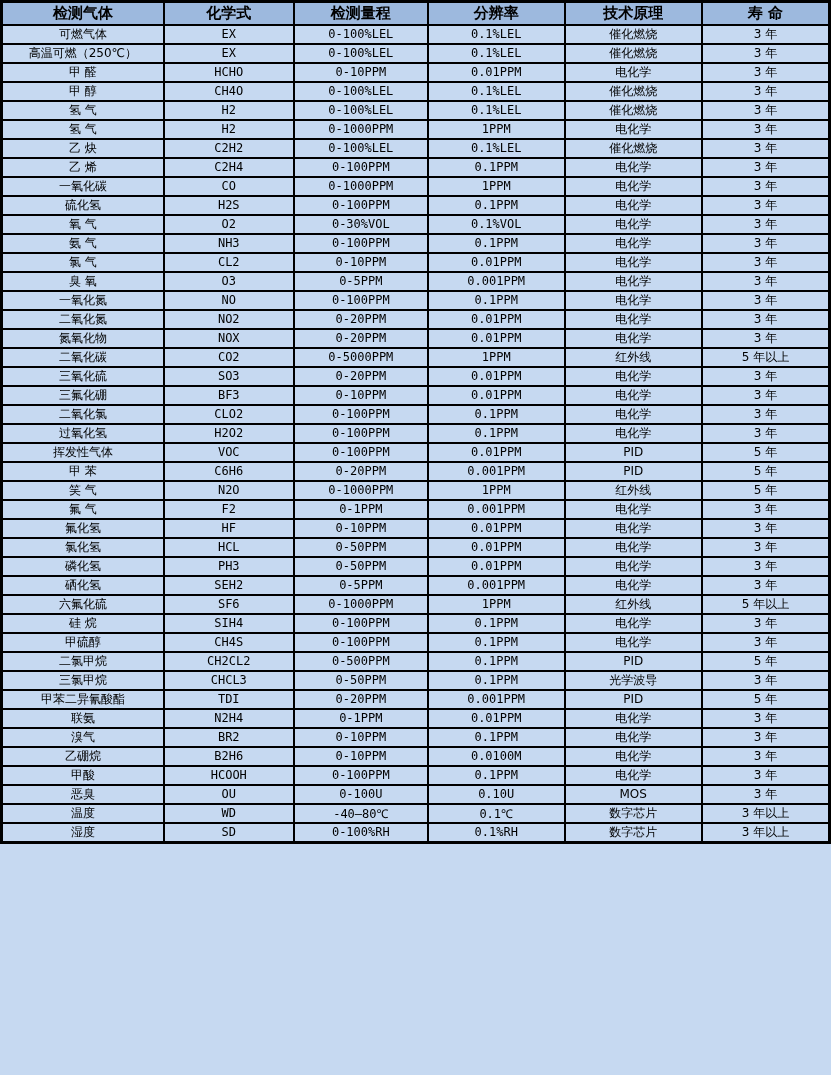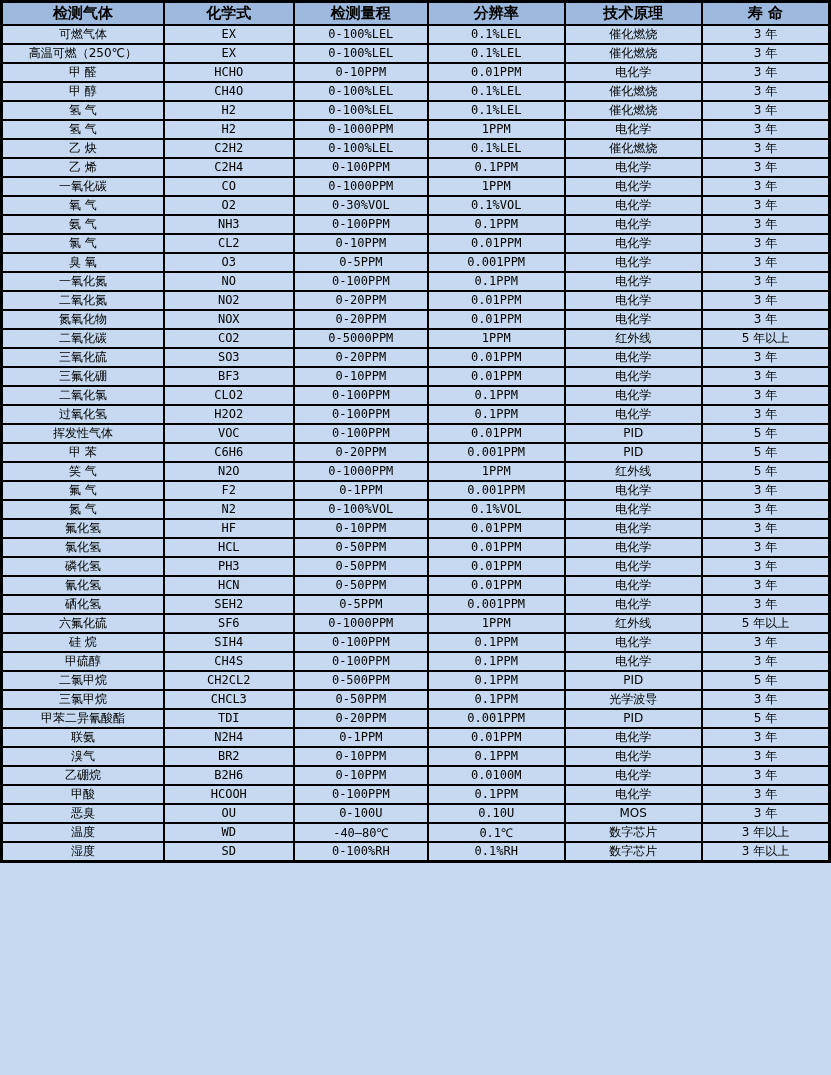--- a/index.html
+++ b/index.html
@@ -149,20 +149,28 @@
         </tr>
         <tr>
           <td class="cell-gas">一氧化碳</td>
           <td class="cell-formula">CO</td>
           <td class="cell-range">0-1000PPM</td>
           <td class="cell-res">1PPM</td>
           <td class="cell-principle">电化学</td>
           <td class="cell-life">3 年</td>
         </tr>
         <tr>
+          <td class="cell-gas">硫化氢</td>
+          <td class="cell-formula">H2S</td>
+          <td class="cell-range">0-100PPM</td>
+          <td class="cell-res">0.1PPM</td>
+          <td class="cell-principle">电化学</td>
+          <td class="cell-life">3 年</td>
+        </tr>
+        <tr>
           <td class="cell-gas">氧 气</td>
           <td class="cell-formula">O2</td>
           <td class="cell-range">0-30%VOL</td>
           <td class="cell-res">0.1%VOL</td>
           <td class="cell-principle">电化学</td>
           <td class="cell-life">3 年</td>
         </tr>
         <tr>
           <td class="cell-gas">氨 气</td>
           <td class="cell-formula">NH3</td>
@@ -277,54 +285,38 @@
         </tr>
         <tr>
           <td class="cell-gas">氟 气</td>
           <td class="cell-formula">F2</td>
           <td class="cell-range">0-1PPM</td>
           <td class="cell-res">0.001PPM</td>
           <td class="cell-principle">电化学</td>
           <td class="cell-life">3 年</td>
         </tr>
         <tr>
-          <td class="cell-gas">氮 气</td>
-          <td class="cell-formula">N2</td>
-          <td class="cell-range">0-100%VOL</td>
-          <td class="cell-res">0.1%VOL</td>
-          <td class="cell-principle">电化学</td>
-          <td class="cell-life">3 年</td>
-        </tr>
-        <tr>
           <td class="cell-gas">氟化氢</td>
           <td class="cell-formula">HF</td>
           <td class="cell-range">0-10PPM</td>
           <td class="cell-res">0.01PPM</td>
           <td class="cell-principle">电化学</td>
           <td class="cell-life">3 年</td>
         </tr>
         <tr>
           <td class="cell-gas">氯化氢</td>
           <td class="cell-formula">HCL</td>
           <td class="cell-range">0-50PPM</td>
           <td class="cell-res">0.01PPM</td>
           <td class="cell-principle">电化学</td>
           <td class="cell-life">3 年</td>
         </tr>
         <tr>
           <td class="cell-gas">磷化氢</td>
           <td class="cell-formula">PH3</td>
-          <td class="cell-range">0-50PPM</td>
-          <td class="cell-res">0.01PPM</td>
-          <td class="cell-principle">电化学</td>
-          <td class="cell-life">3 年</td>
-        </tr>
-        <tr>
-          <td class="cell-gas">氰化氢</td>
-          <td class="cell-formula">HCN</td>
           <td class="cell-range">0-50PPM</td>
           <td class="cell-res">0.01PPM</td>
           <td class="cell-principle">电化学</td>
           <td class="cell-life">3 年</td>
         </tr>
         <tr>
           <td class="cell-gas">硒化氢</td>
           <td class="cell-formula">SEH2</td>
           <td class="cell-range">0-5PPM</td>
           <td class="cell-res">0.001PPM</td>

